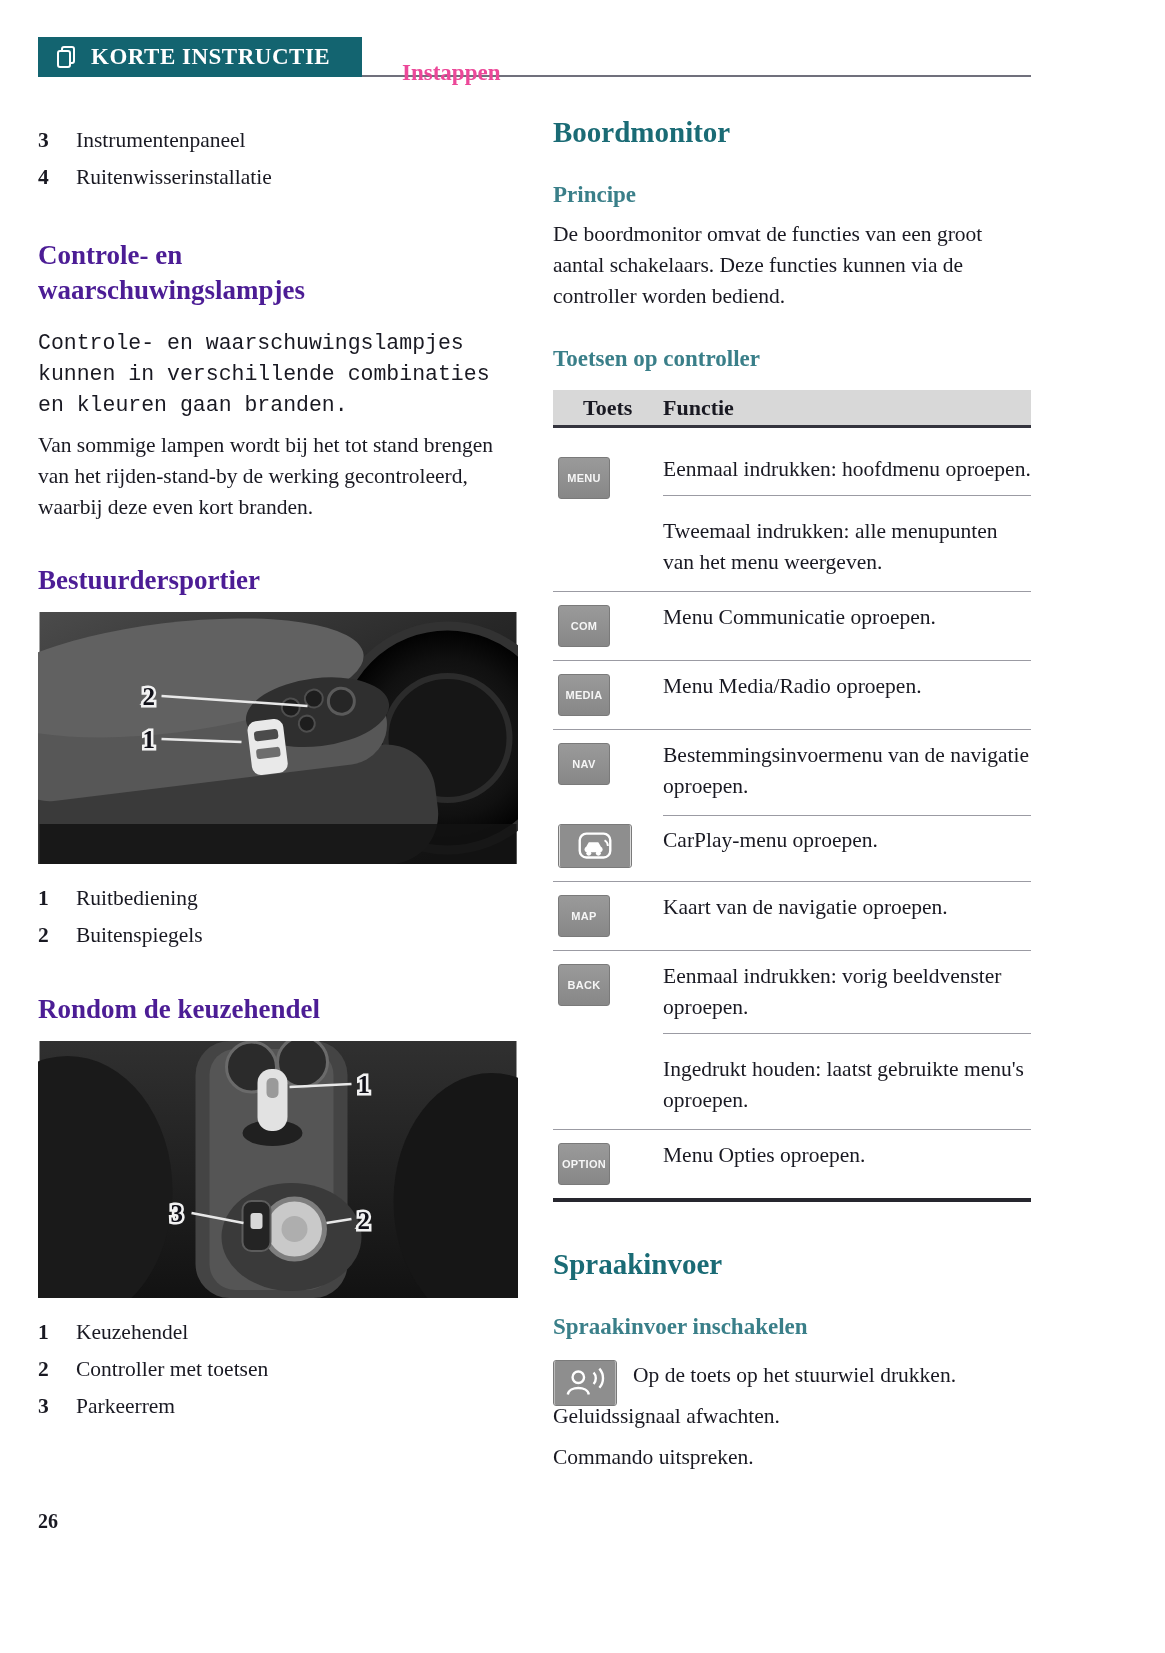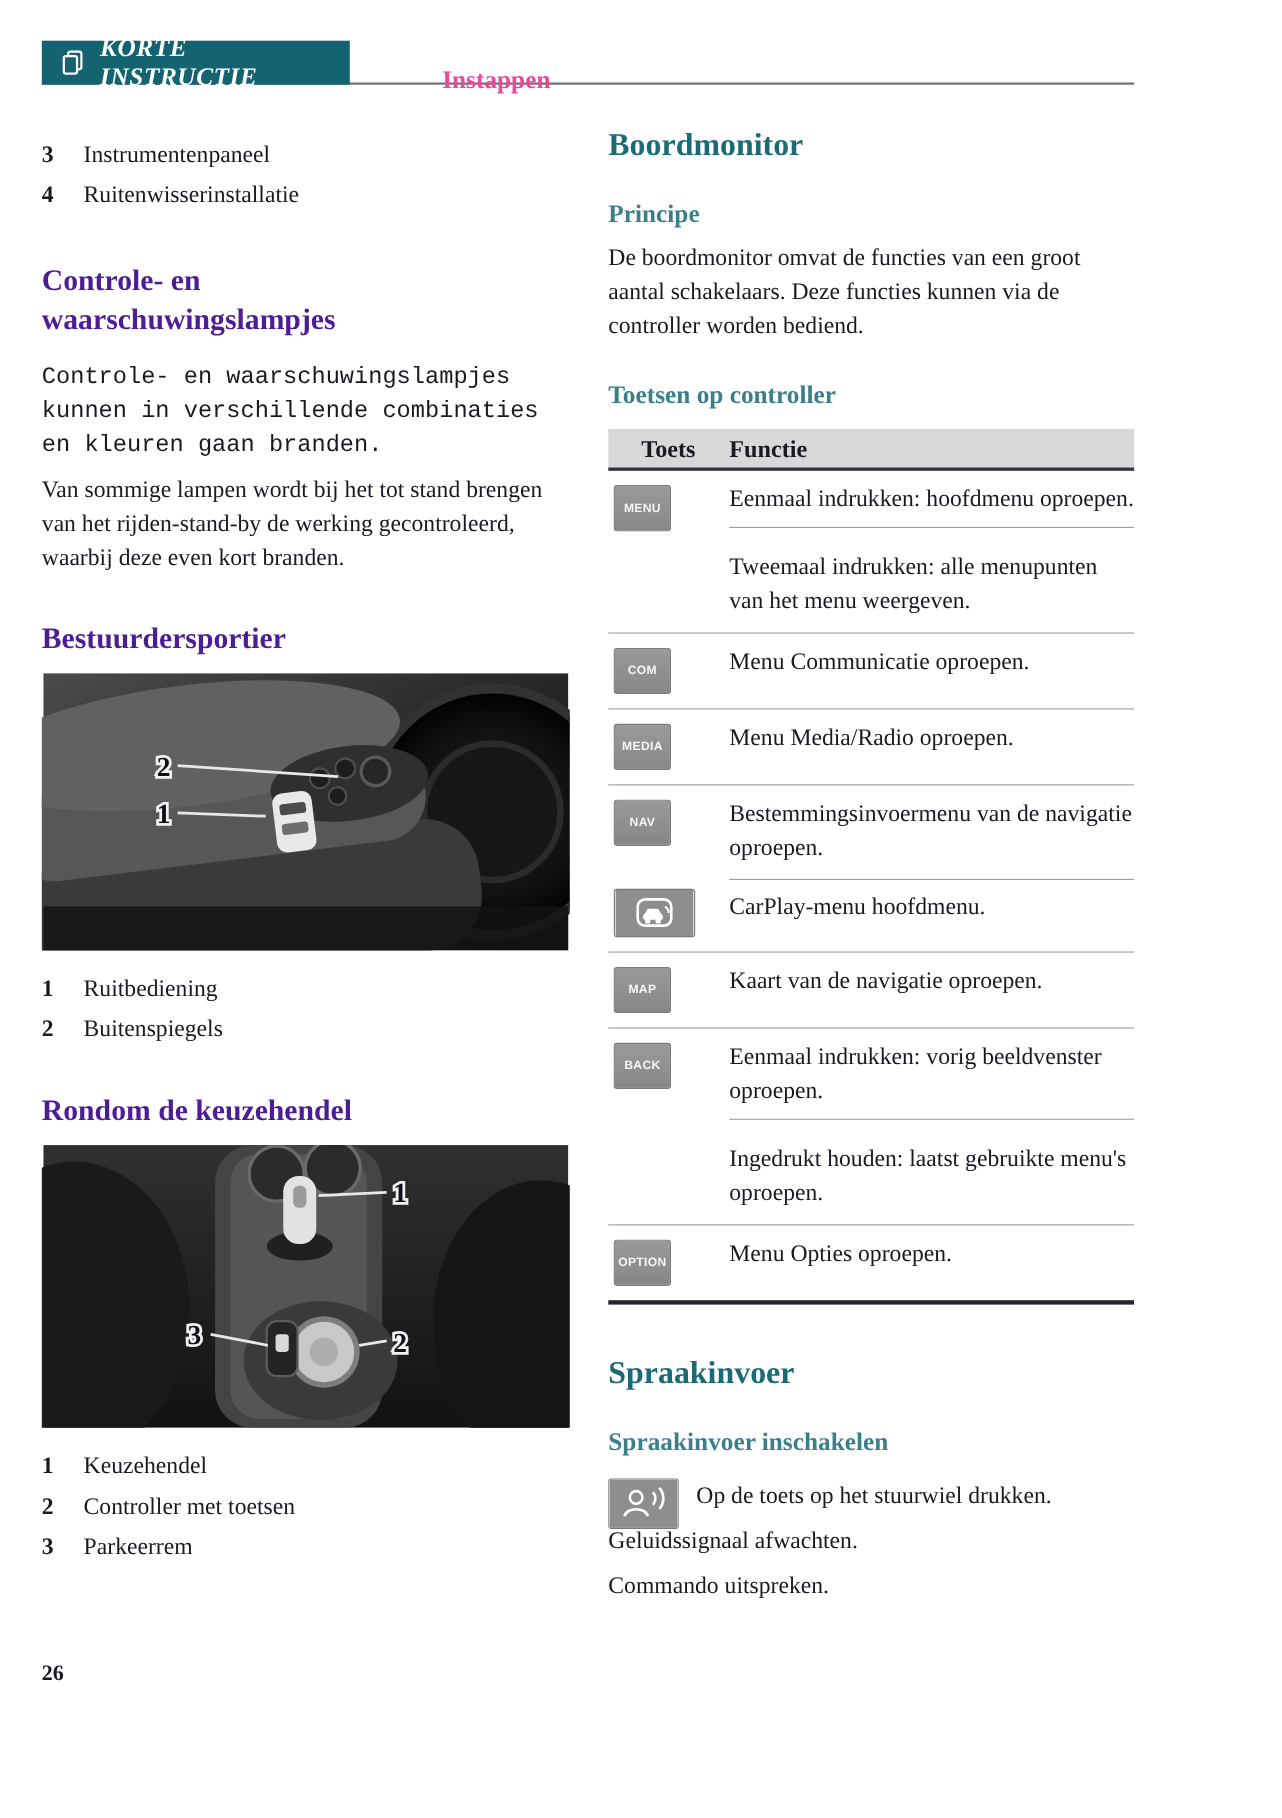--- a/index.html
+++ b/index.html
@@ -4,23 +4,23 @@
 <style>
   * { margin:0; padding:0; box-sizing:border-box; }
   html,body { background:#ffffff; }
   .page {
     position:relative; width:1165px; height:1653px; background:#fff;
     font-family:"Liberation Serif","DejaVu Serif",serif; color:#191922; overflow:hidden;
   }
   
   .header-rule { position:absolute; left:38px; top:75px; width:993px; height:2px; background:#70707c; }
   .badge {
-    position:absolute; left:38px; top:37px; width:280px; height:40px; background:#136470;
+    position:absolute; left:38px; top:37px; width:324px; height:40px; background:#136470;
     color:#fff; display:flex; align-items:center; gap:13px; padding:12px 16px;
-    font-weight:bold; font-size:23px; letter-spacing:.5px;font-style:italic;
+    font-weight:bold; font-size:23px; letter-spacing:.5px;
   }
   .header-section { position:absolute; left:402px; top:60px; font-weight:bold; font-size:23px; color:#ec4899; }
   
   .col { position:absolute; top:110px; }
   .col-left  { left:38px;  width:480px; }
   .col-right { left:553px; width:478px; }
   p.body { font-size:21.5px; line-height:31px; }
   
   .nlist { font-size:21.5px; line-height:37px; }
   .nlist .nrow { display:flex; }
@@ -47,21 +47,21 @@
   .mt-spraak-h { margin-top:44px; }
   .mt-spraakin { margin-top:30px; }
   .mt-voice    { margin-top:18px; }
   .mt-vp       { margin-top:10px; }
   
   .tbl { width:100%; }
   .thead { display:flex; background:#d8d8d8; height:38px; align-items:center;
            font-weight:bold; font-size:22px; border-bottom:3px solid #34343e; }
   .thead .c1 { width:110px; flex:0 0 110px; padding-left:30px; }
   .trow { display:flex; border-top:1.5px solid #9b9ba3; padding:10px 0 13px; }
-  .trow.first { border-top:none; }
+  .trow.first { border-top:none;margin-top:16px; }
   .trow.textline { border-top:none; padding-top:0; }
   .trow.textline .ttext { border-top:1.5px solid #9b9ba3; padding-top:9px; }
   .trow.textline .ticon { padding-top:9px; }
   .ticon { width:110px; flex:0 0 110px; padding:3px 0 0 5px; }
   .ttext { flex:1; font-size:21.5px; line-height:31px; }
   .ttext p.sub { border-top:1.5px solid #9b9ba3; padding-top:20px; margin-top:10px; }
   .tbl-end { height:4px; background:#26262e; margin-top:0; }
   
   .key {
     width:52px; height:42px; border:1px solid #7a7a7a; border-radius:3px;
@@ -276,21 +276,21 @@
               <rect x="21" y="9" width="32" height="25" rx="7" fill="none" stroke="#fff" stroke-width="2.5"></rect>
               <path d="M27 24 l3.5 -6 h10 l3.5 6 z" fill="#fff"></path>
               <rect x="26" y="23" width="19" height="5.5" rx="2.5" fill="#fff"></rect>
               <circle cx="30.5" cy="29.5" r="2.6" fill="#fff"></circle>
               <circle cx="40.5" cy="29.5" r="2.6" fill="#fff"></circle>
               <path d="M47 16 a7 7 0 0 1 3.5 6" stroke="#fff" stroke-width="2" fill="none"></path>
             </svg>
           </span>
         </div>
         <div class="ttext">
-            <p>CarPlay-menu hoofdmenu.</p>
+            <p>CarPlay-menu oproepen.</p>
           </div>
       </div>
 
       <div class="trow">
         <div class="ticon">
             <div class="key">MAP</div>
           </div>
         <div class="ttext">
             <p>Kaart van de navigatie oproepen.</p>
           </div>

